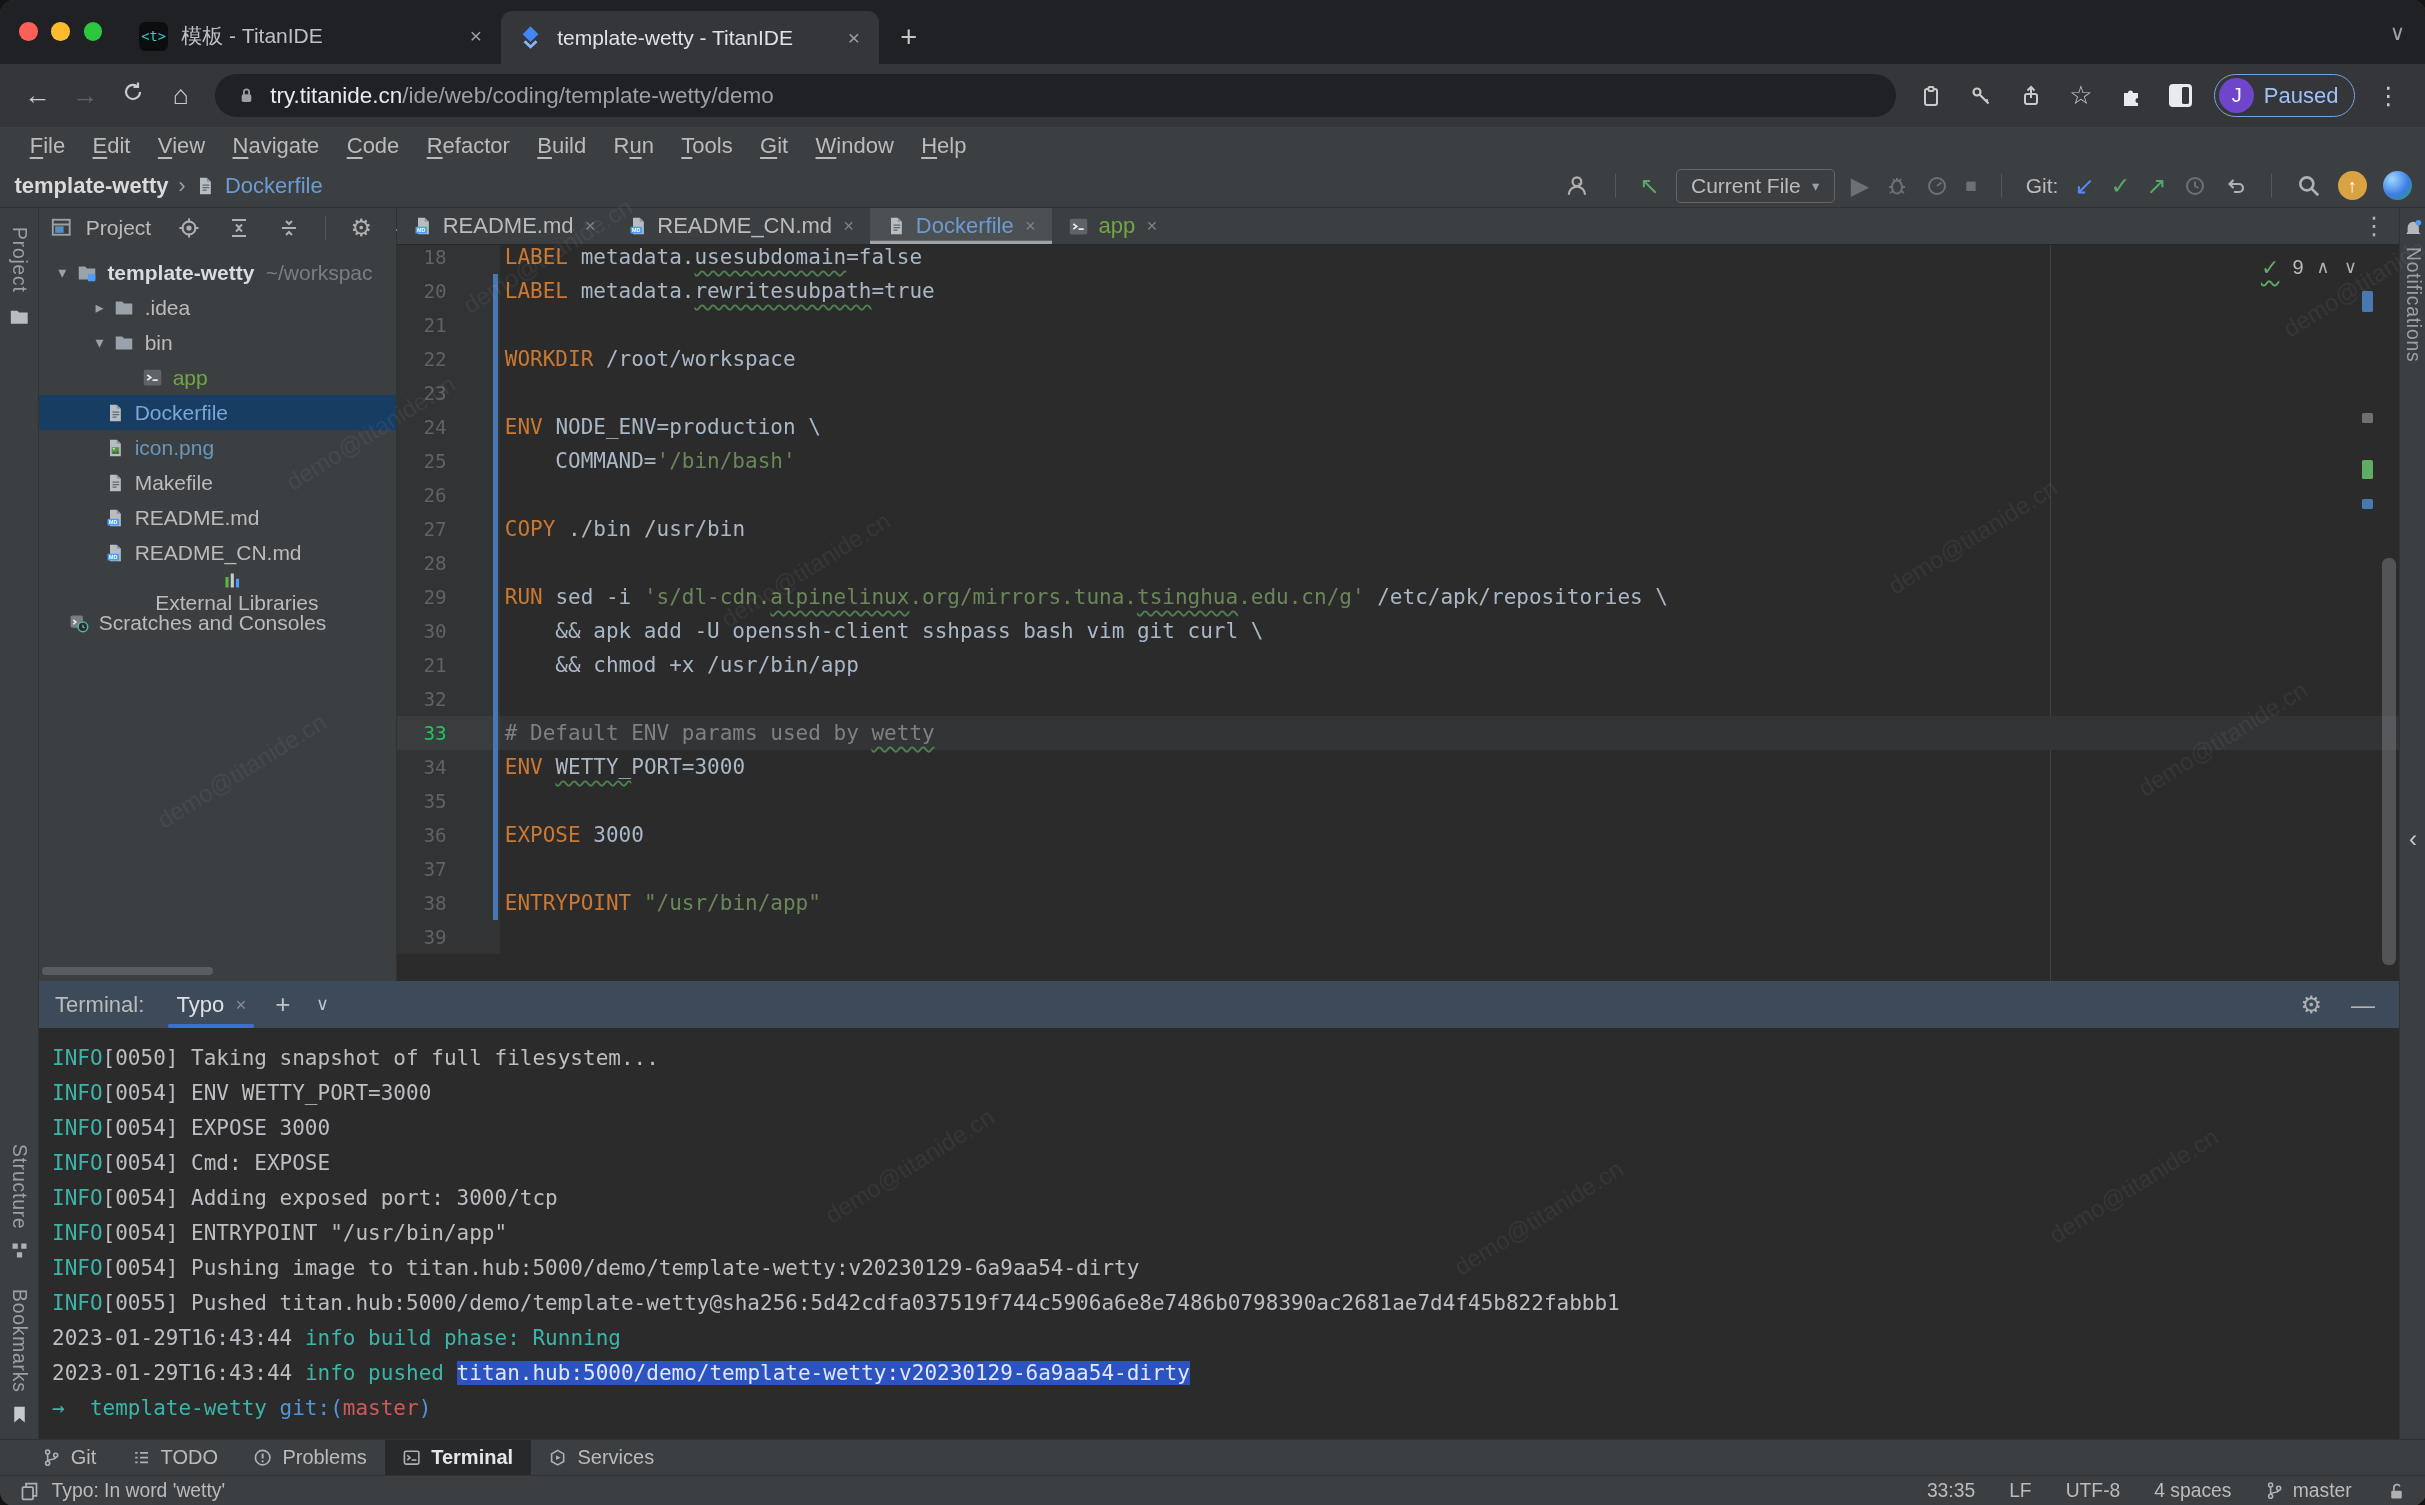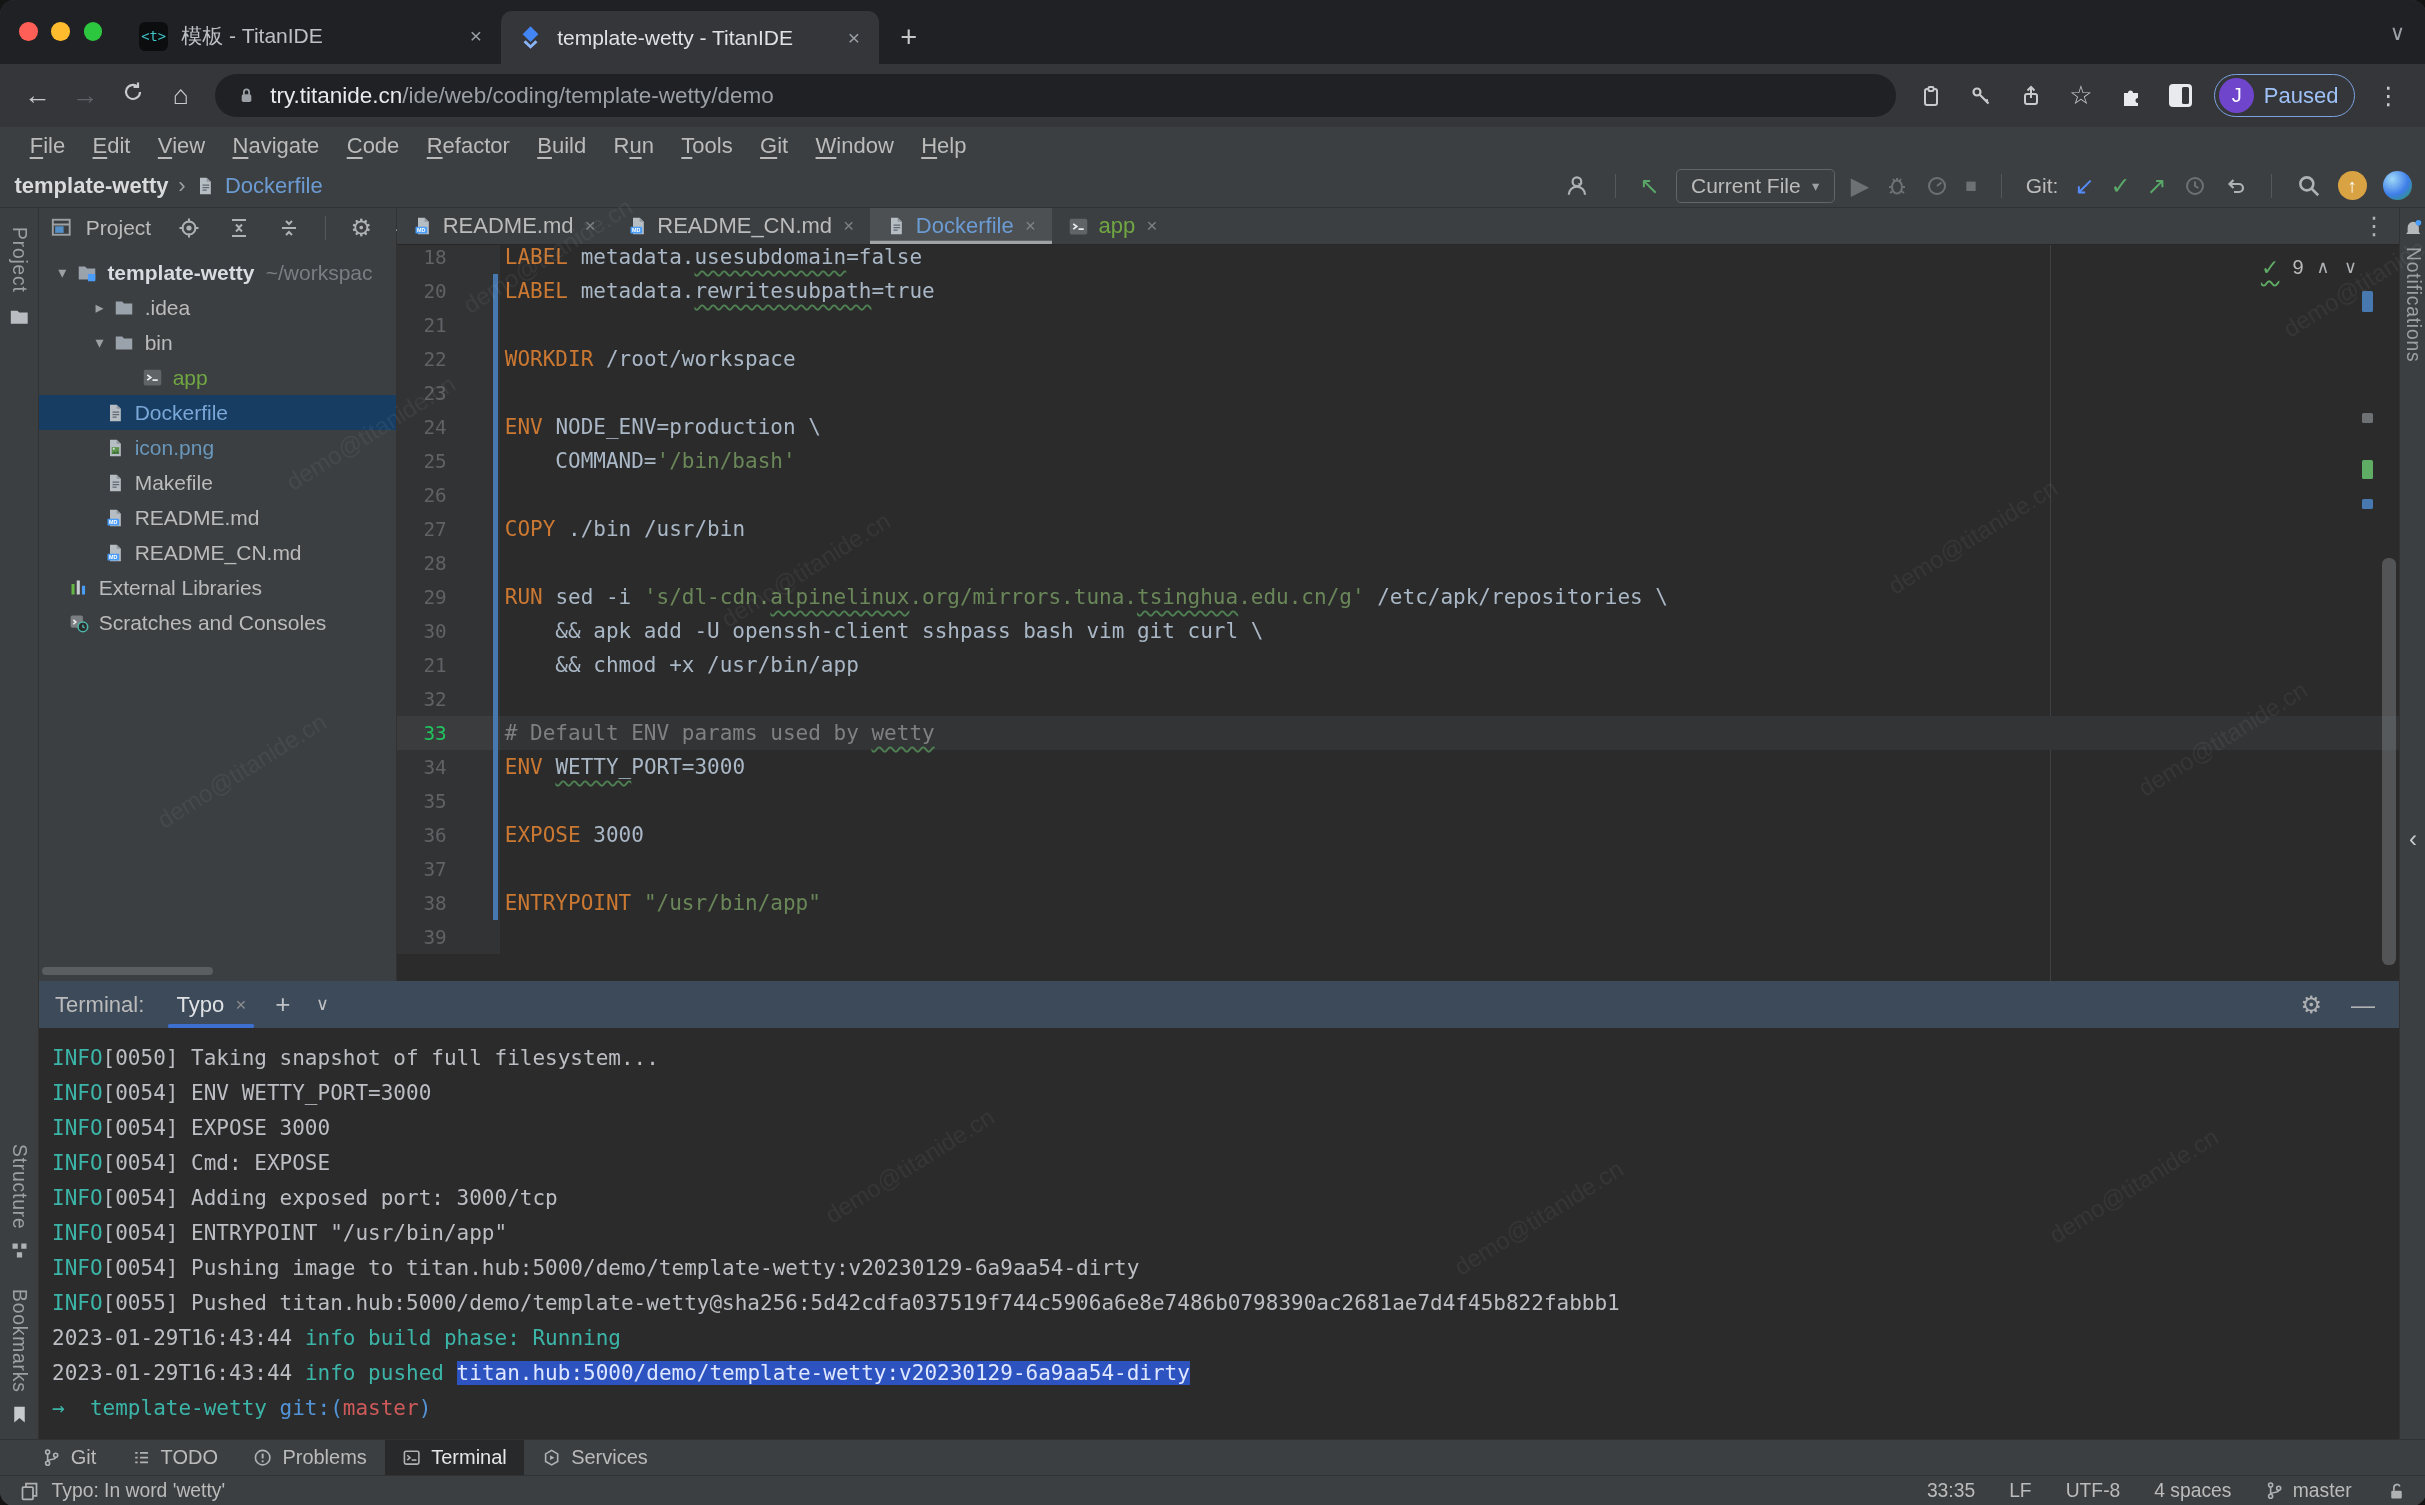--- a/index.html
+++ b/index.html
@@ -115,21 +115,21 @@
   .term-plus{font-size:26px;color:#c0c3c5;padding:0 11.3px}
   .term-chev{font-size:17.7px;color:#c0c3c5;padding:0 6.4px}
   .termbar .grow{flex:1}
   .term-body{flex:1;padding:13px 0 0 13px;font-family:"DejaVu Sans Mono",monospace;font-size:21px;line-height:35px;white-space:pre;overflow:hidden}
   .tin{color:var(--teal)} .tfg{color:#bcbec4} .tblue{color:#5394d8} .tred{color:var(--red)}
   .tsel{background:var(--sel);color:#dfe7ff}
 
   
   .bottombar{height:36px;background:var(--panel);border-top:0.8px solid var(--border);display:flex;align-items:stretch;padding-left:24px;font-size:20px;color:var(--uitext);flex:none}
   .bitem{display:flex;align-items:center;gap:9.7px;padding:0 17.7px;cursor:default}
-  .bitem.active{background:#27292b;color:#e4e6e8;font-weight:normal}
+  .bitem.active{background:#27292b;color:#e4e6e8;font-weight:bold}
   .statusbar{height:31px;display:flex;align-items:center;padding:0 19.3px;font-size:19.3px;color:var(--uitext);background:var(--panel);border-top:0.8px solid var(--border);flex:none}
   .status-left{display:flex;align-items:center;gap:11.3px}
   .status-right{margin-left:auto;display:flex;gap:34px;align-items:center}
   .swidget{display:flex;align-items:center;gap:8px}
 
   
   .wm{position:absolute;inset:0;pointer-events:none;z-index:40}
   .wm span{position:absolute;font-size:24px;color:rgba(255,255,255,0.055);transform:rotate(-32deg);white-space:nowrap}
 </style>
 </head>
@@ -468,21 +468,21 @@
                 <span class="icon">
                   <svg viewBox="0 0 24 24" width="20" height="22" style="font-size:26px">
                     <path d="M6 2h8l5 5v15H6z" fill="#b6bdc3"></path>
                     <path d="M14 2l5 5h-5z" fill="#8f969c"></path>
                     <rect x="3" y="13" width="14" height="8" rx="1" fill="#4a9df8"></rect>
                     <text x="10" y="19.5" font-size="6.5" font-family="Liberation Sans,sans-serif" font-weight="bold" fill="#fff" text-anchor="middle">MD</text>
                   </svg>
                 </span>
                 <span class="tlabel">README_CN.md</span>
               </div>
-              <div class="trow" style="padding-left: 29px;">
+              <div class="trow" style="padding-left: 29px; flex-direction: column;">
                 <span class="icon">
                   <svg viewBox="0 0 24 24" width="21" height="21">
                     <rect x="4" y="8" width="3.5" height="12" fill="#62b543"></rect>
                     <rect x="10" y="4" width="3.5" height="16" fill="#c8cdd2"></rect>
                     <rect x="16" y="10" width="3.5" height="10" fill="#4a9df8"></rect>
                   </svg>
                 </span>
                 <span class="tlabel">External Libraries</span>
               </div>
               <div class="trow" style="padding-left: 29px;">

